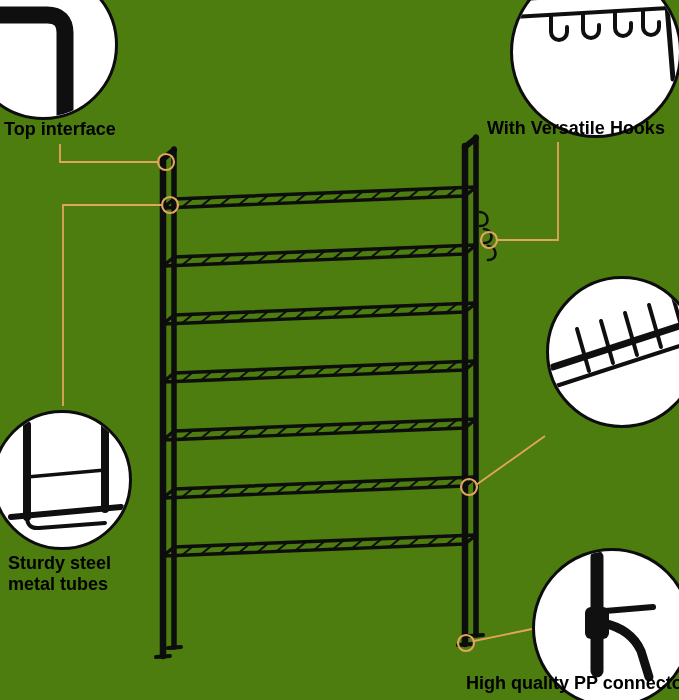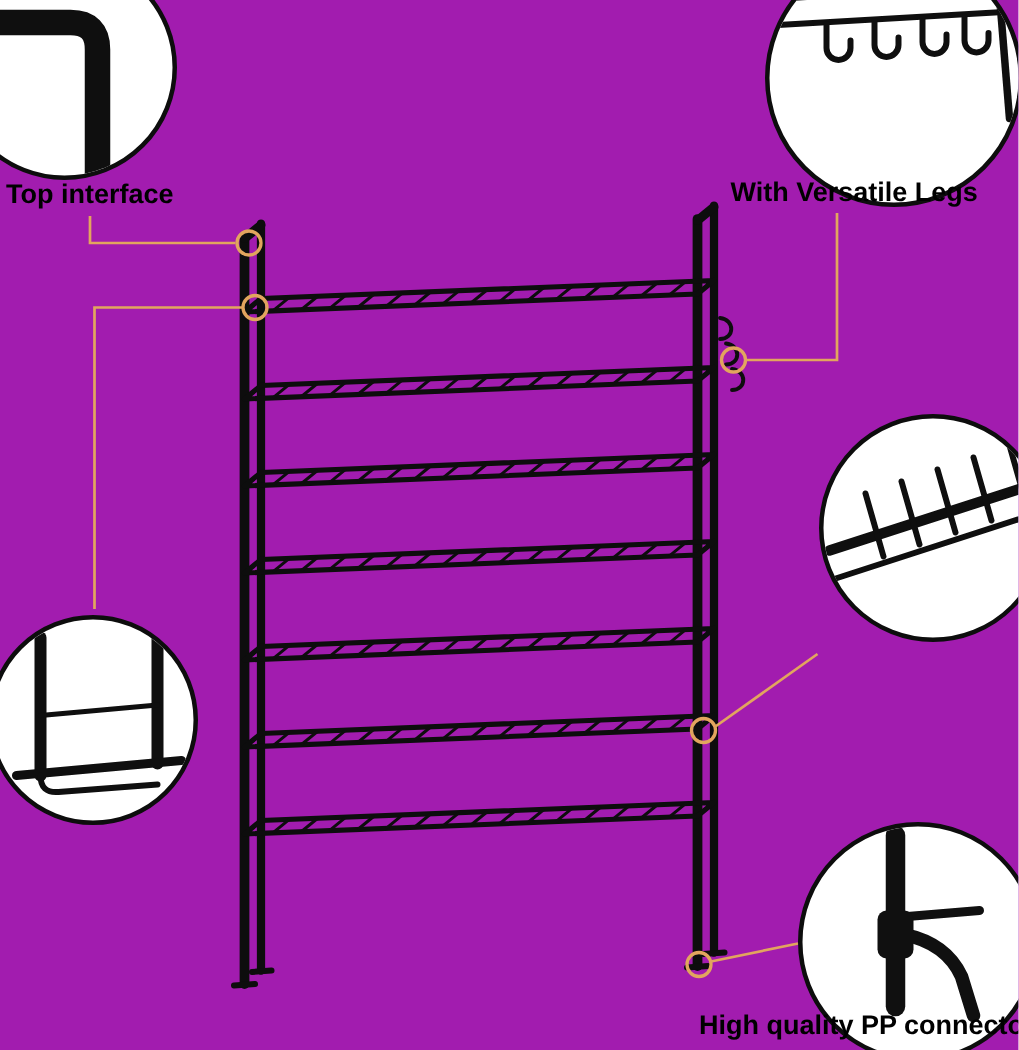--- a/index.html
+++ b/index.html
@@ -3,21 +3,21 @@
 <meta charset="utf-8">
 <style>
   :root{
     --accent:#e2a55e;
     --ink:#0d0d0d;
   }
   html,body{margin:0;padding:0;background:#ffffff;}
   .canvas{
     position:relative;
     width:679px;height:700px;
-    background:#a21caf;
+    background:#4d7c0f;
     overflow:hidden;
     font-family:"Liberation Sans", sans-serif;
   }
   .scene{position:absolute;left:0;top:0;z-index:1;}
   .shelf-frame{stroke:var(--ink);stroke-width:3.4;fill:none;stroke-linecap:round;}
   .shelf-slats{stroke:var(--ink);stroke-width:2;fill:none;}
   .leg{stroke:var(--ink);stroke-linecap:round;fill:none;}
   .hook{stroke:var(--ink);stroke-width:2.6;fill:none;stroke-linecap:round;}
   .connector{stroke:var(--accent);stroke-width:1.8;fill:none;}
   .ring{stroke:var(--accent);stroke-width:2.2;fill:none;}
@@ -153,19 +153,20 @@
         <line x1="62" y1="6" x2="62" y2="120" stroke-width="13"></line>
         <path d="M68 72 Q96 78 106 100 L114 126" stroke-width="9"></path>
         <line x1="70" y1="60" x2="118" y2="56" stroke-width="6"></line>
       </g>
       <rect x="50" y="56" width="24" height="32" rx="6" fill="#101010"></rect>
     </svg>
   </div>
 
   <div class="callout-label" style="left:4px;top:119px;">Top interface</div>
 
-  <div class="callout-label" style="left:487px;top:118px;">With Versatile Legs</div>
+  <div class="callout-label" style="left:487px;top:118px;">With Versatile Hooks</div>
 
 
+  <div class="callout-label wrap" style="left:8px;top:553px;">Sturdy steel metal tubes</div>
 
   <div class="callout-label" style="left:466px;top:673px;">High quality PP connecto</div>
 
 </div>
 
 </body></html>

